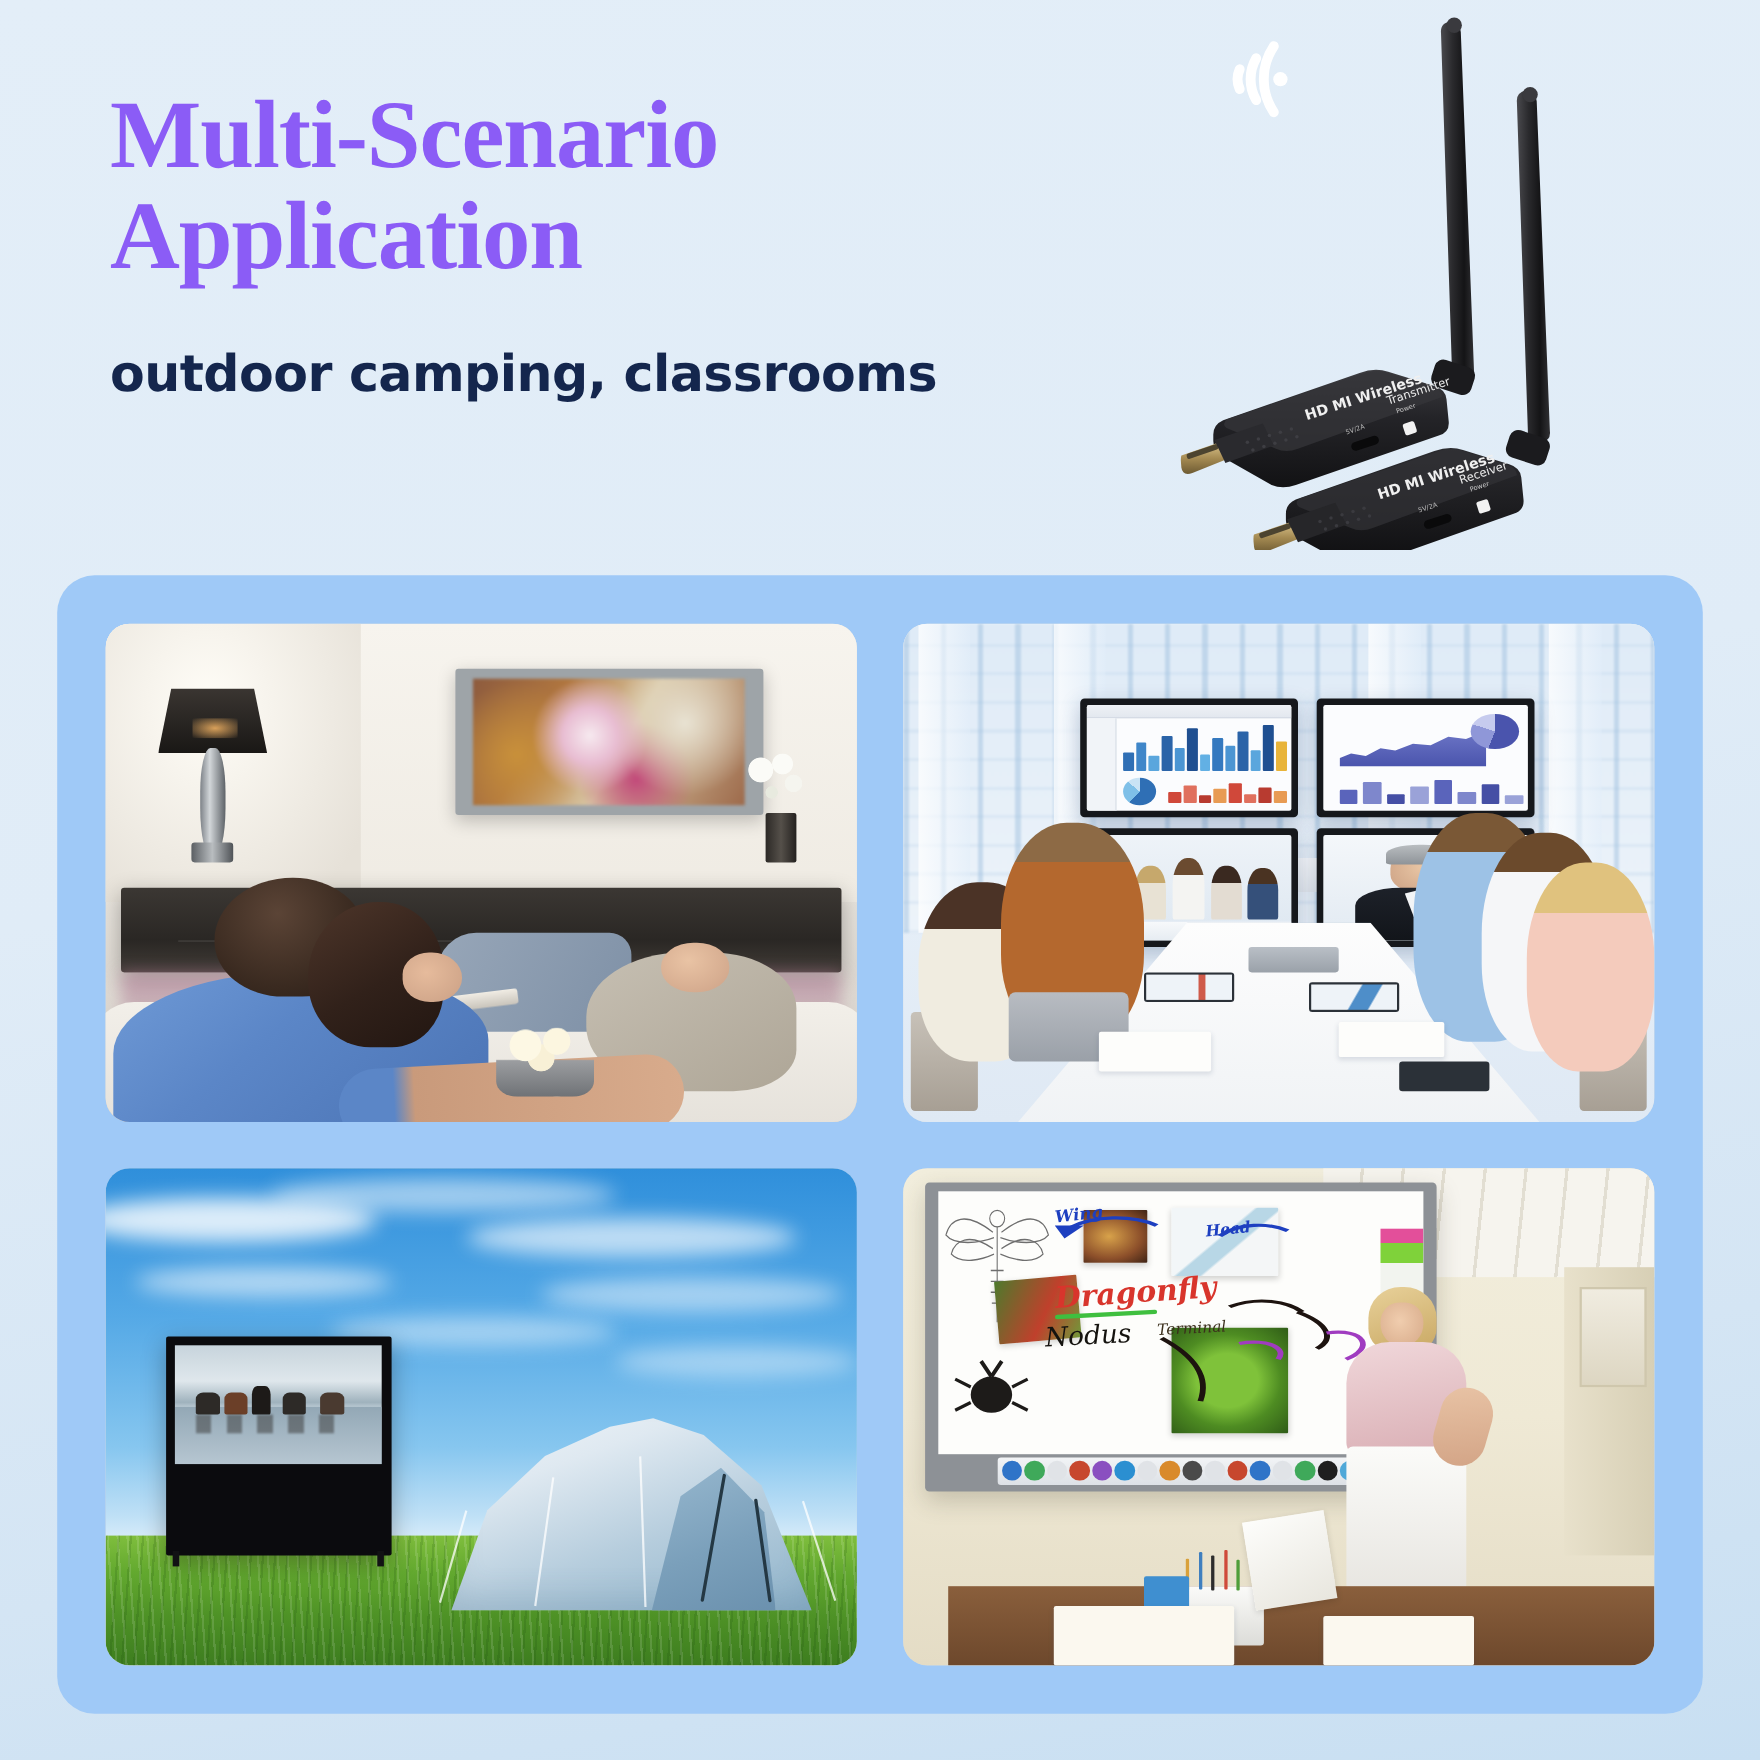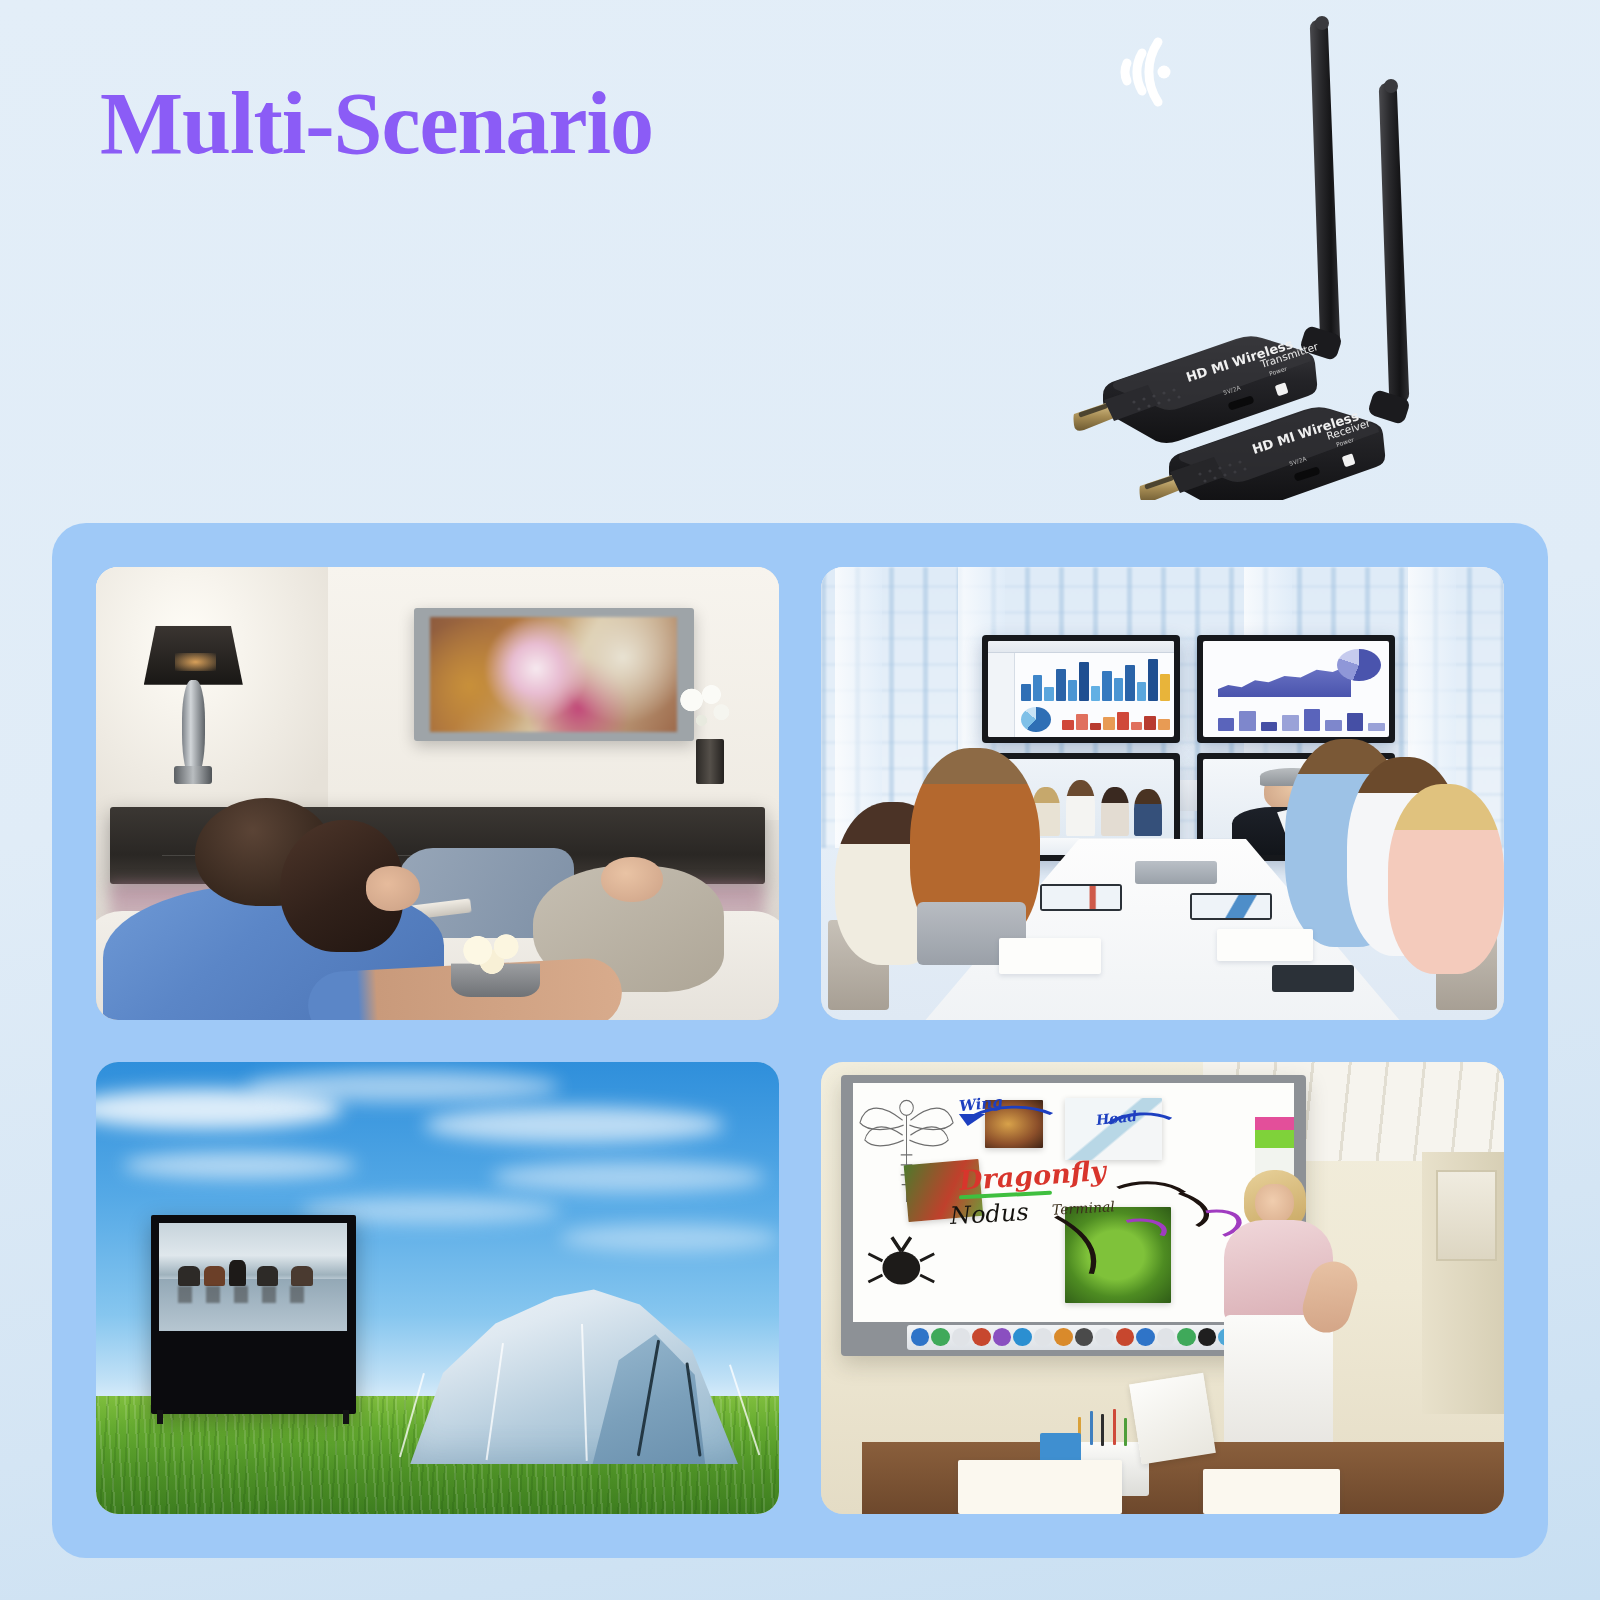--- a/index.html
+++ b/index.html
@@ -217,22 +217,24 @@
   .cl-pencilcup { position:absolute; background:linear-gradient(180deg,#fbfbf9,#dcdcd8);
       border-radius:3px; }
   .cl-pencil { position:absolute; width:3px; border-radius:1px; }
 </style>
 </head>
 <body>
 
 <div class="header">
   <div class="title">
     <div>Multi-Scenario</div>
+    <div>Application</div>
   </div>
   <div class="subtitle">
+    <div>outdoor camping, classrooms</div>
   </div>
 </div>
 
 <div class="product">
 
   <svg class="wifi-icon" viewBox="0 0 105 88">
     <g fill="none" stroke="#ffffff" stroke-width="9" stroke-linecap="round">
       <path d="M90 14 A54 54 0 0 0 90 74"></path>
       <path d="M74 25 A38 38 0 0 0 74 63"></path>
       <path d="M59 35 A22 22 0 0 0 59 53"></path>

